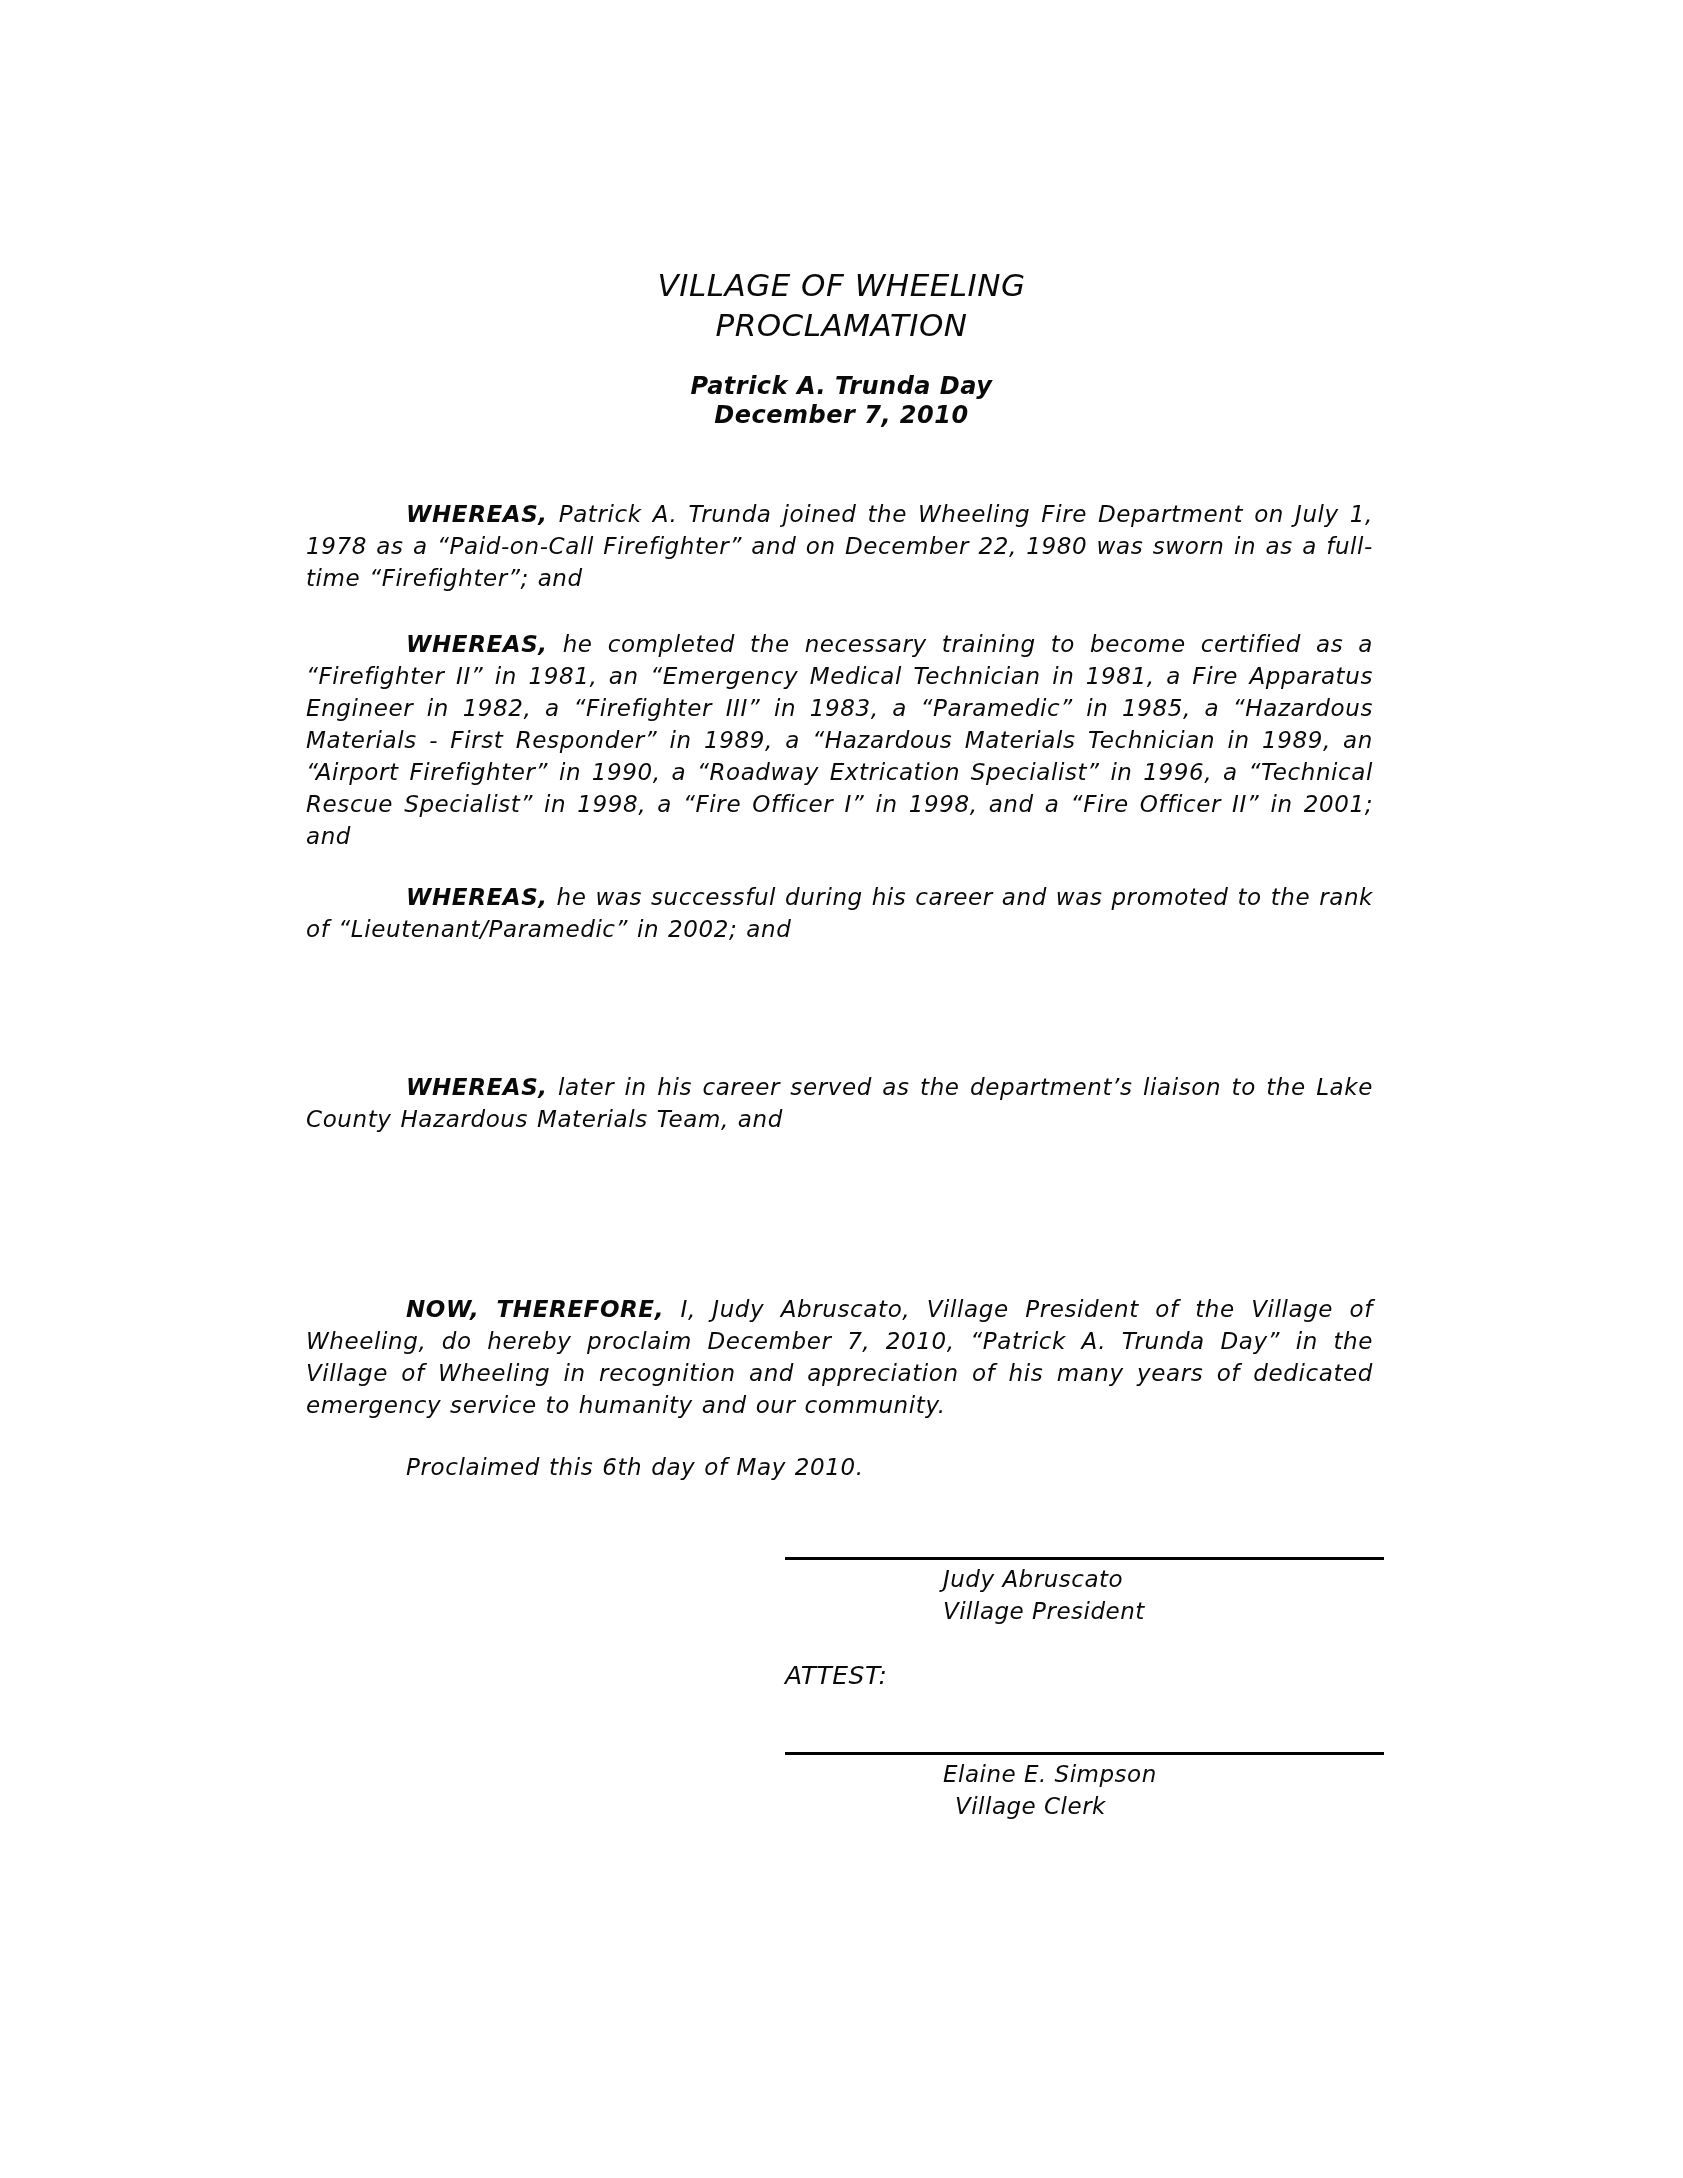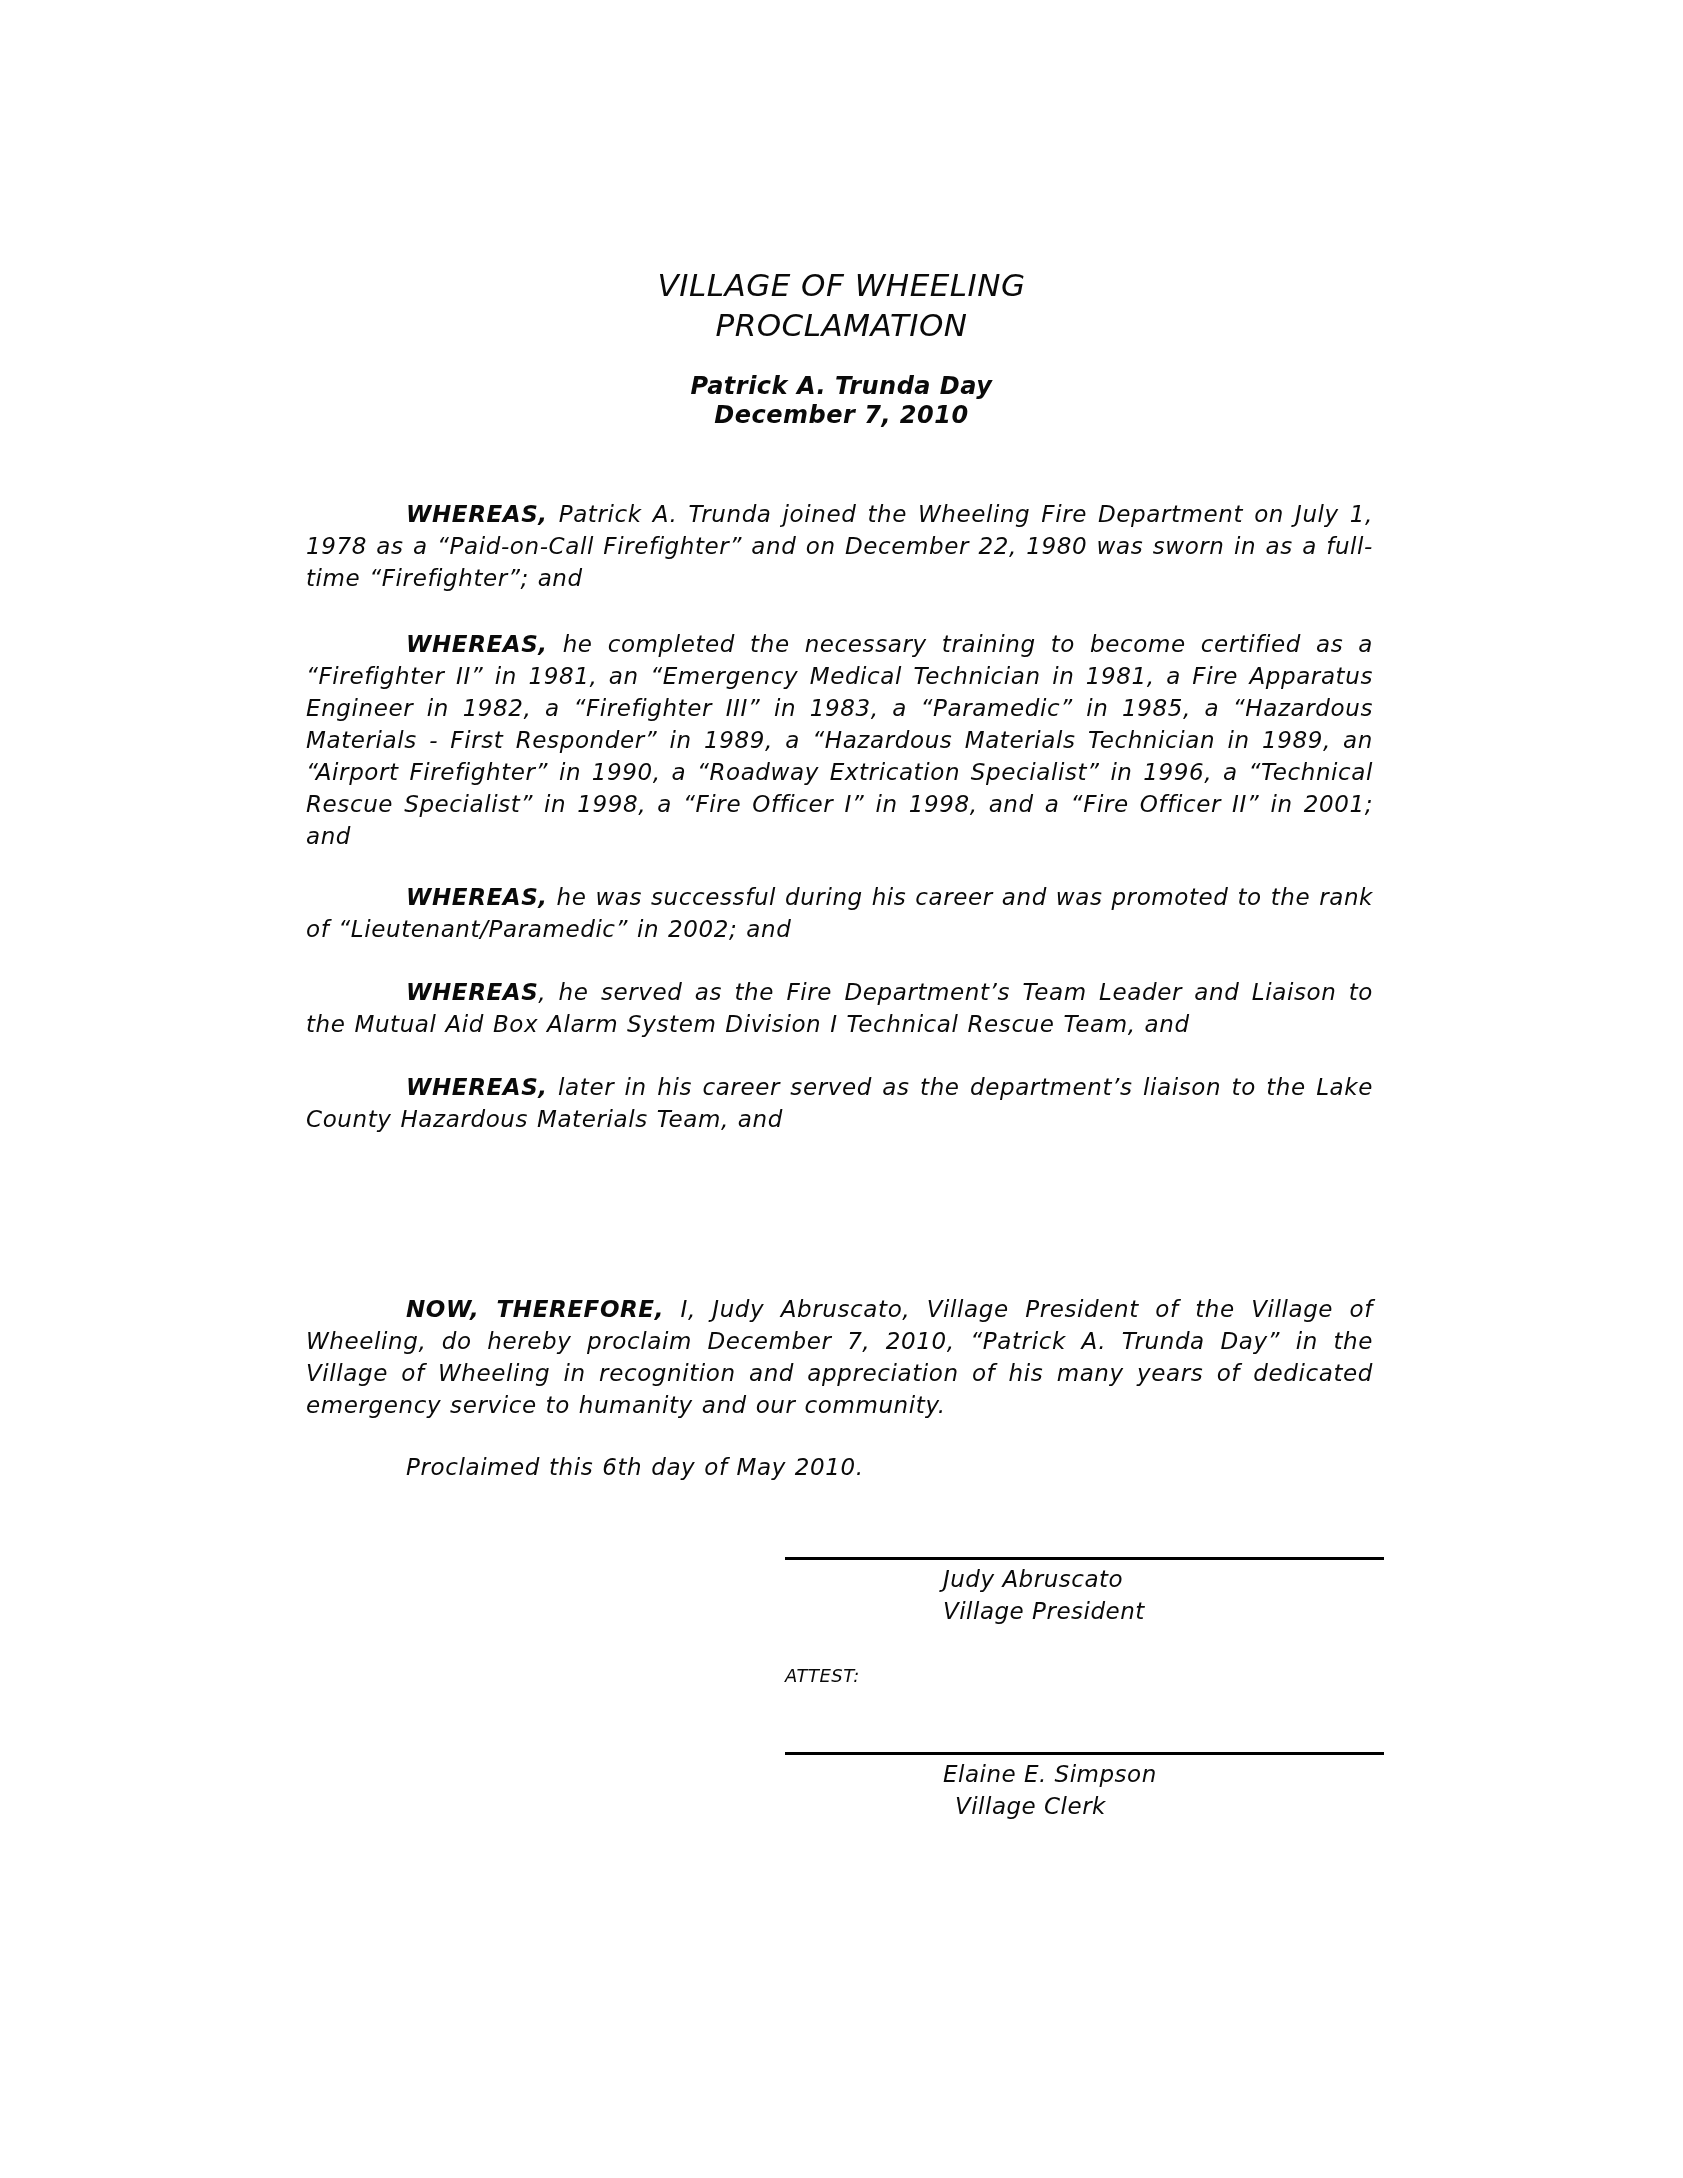--- a/index.html
+++ b/index.html
@@ -16,21 +16,21 @@
   .p3 { top: 869px; }
   .p4 { top: 964px; }
   .p5 { top: 1059px; }
   .p6 { top: 1154px; }
   .p7 { top: 1281px; }
   .p8 { top: 1439px; }
   .sigline { position: absolute; left: 785px; width: 599px; height: 0; border-top: 3px solid #000; }
   .sig1 { top: 1557px; }
   .sig2 { top: 1752px; }
   .signame { position: absolute; left: 943px; font-size: 23px; line-height: 32px; letter-spacing: 0.5px; }
-  .attest { position: absolute; left: 785px; top: 1660px; font-size: 18px; line-height: 32px; letter-spacing: 0.5px; }
+  .attest { position: absolute; left: 785px; top: 1660px; font-size: 25px; line-height: 32px; letter-spacing: 0.5px; }
 </style>
 </head>
 <body>
 
 <div class="page sans">
 
   <div class="title">
     <div>VILLAGE OF WHEELING</div>
     <div>PROCLAMATION</div>
   </div>
@@ -45,23 +45,20 @@
   </div>
 
   <div class="body-text p2">
     <p><span class="lead">WHEREAS,</span><span> he completed the necessary training to become certified as a “Firefighter II” in 1981, an “Emergency Medical Technician in 1981, a Fire Apparatus Engineer in 1982, a “Firefighter III” in 1983, a “Paramedic” in 1985, a “Hazardous Materials - First Responder” in 1989, a “Hazardous Materials Technician in 1989, an “Airport Firefighter” in 1990, a “Roadway Extrication Specialist” in 1996, a “Technical Rescue Specialist” in 1998, a “Fire Officer I” in 1998, and a “Fire Officer II” in 2001; and</span></p>
   </div>
 
   <div class="body-text p3">
     <p><span class="lead">WHEREAS,</span><span> he was successful during his career and was promoted to the rank of “Lieutenant/Paramedic” in 2002; and</span></p>
   </div>
 
-  <div class="body-text p4">
-    <p><span class="lead">WHEREAS</span><span>, he served as the Fire Department’s Team Leader and Liaison to the Mutual Aid Box Alarm System Division I Technical Rescue Team, and</span></p>
-  </div>
 
   <div class="body-text p5">
     <p><span class="lead">WHEREAS,</span><span> later in his career served as the department’s liaison to the Lake County Hazardous Materials Team, and</span></p>
   </div>
 
 
   <div class="body-text p7">
     <p><span class="lead">NOW, THEREFORE,</span><span> I, Judy Abruscato, Village President of the Village of Wheeling, do hereby proclaim December 7, 2010, “Patrick A. Trunda Day” in the Village of Wheeling in recognition and appreciation of his many years of dedicated emergency service to humanity and our community.</span></p>
   </div>
 

